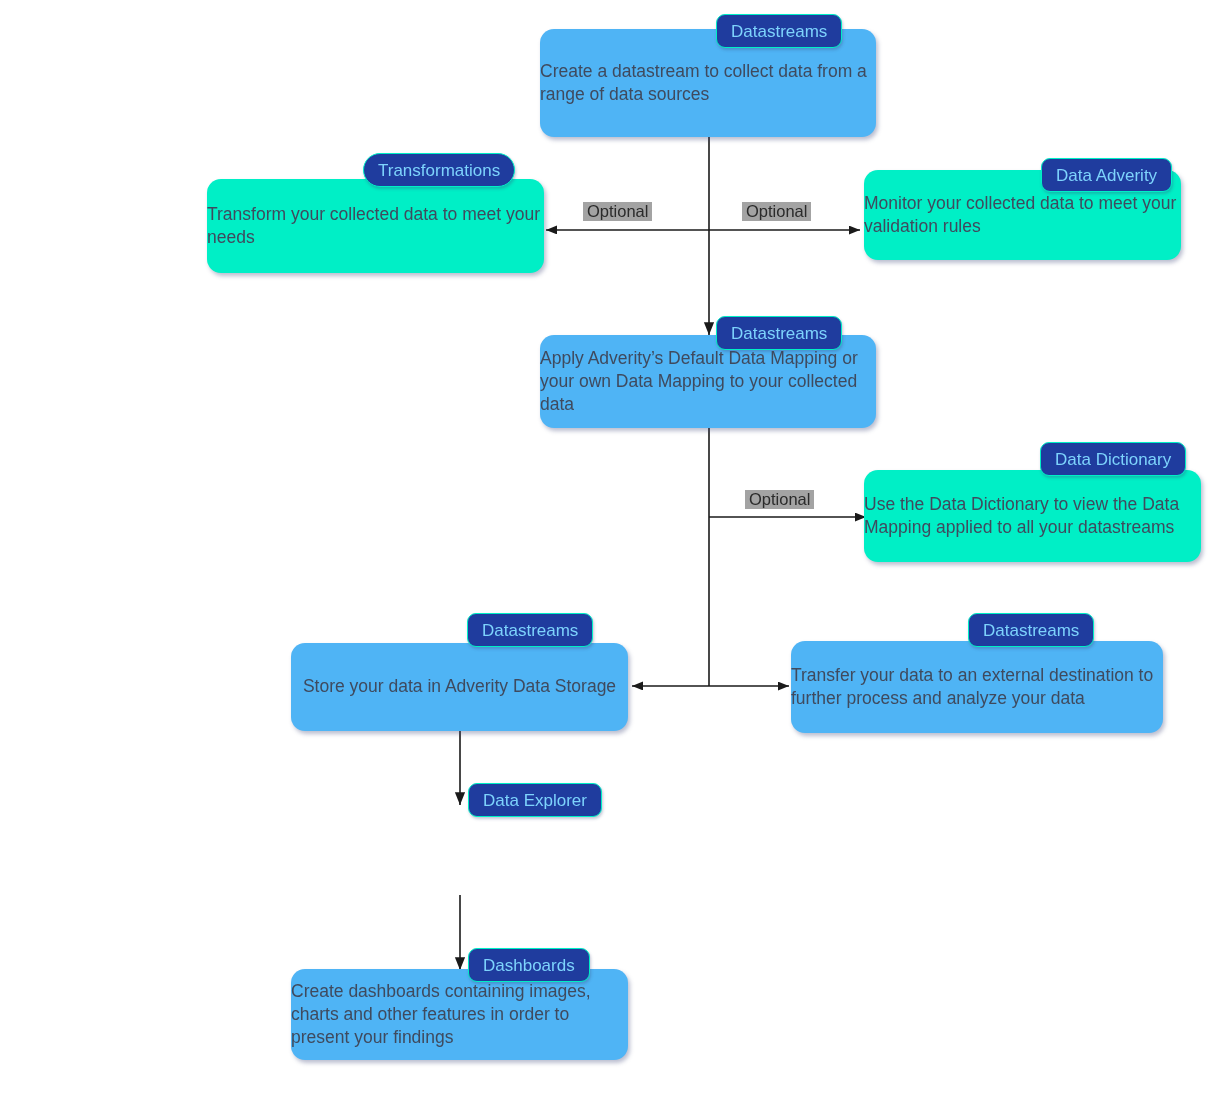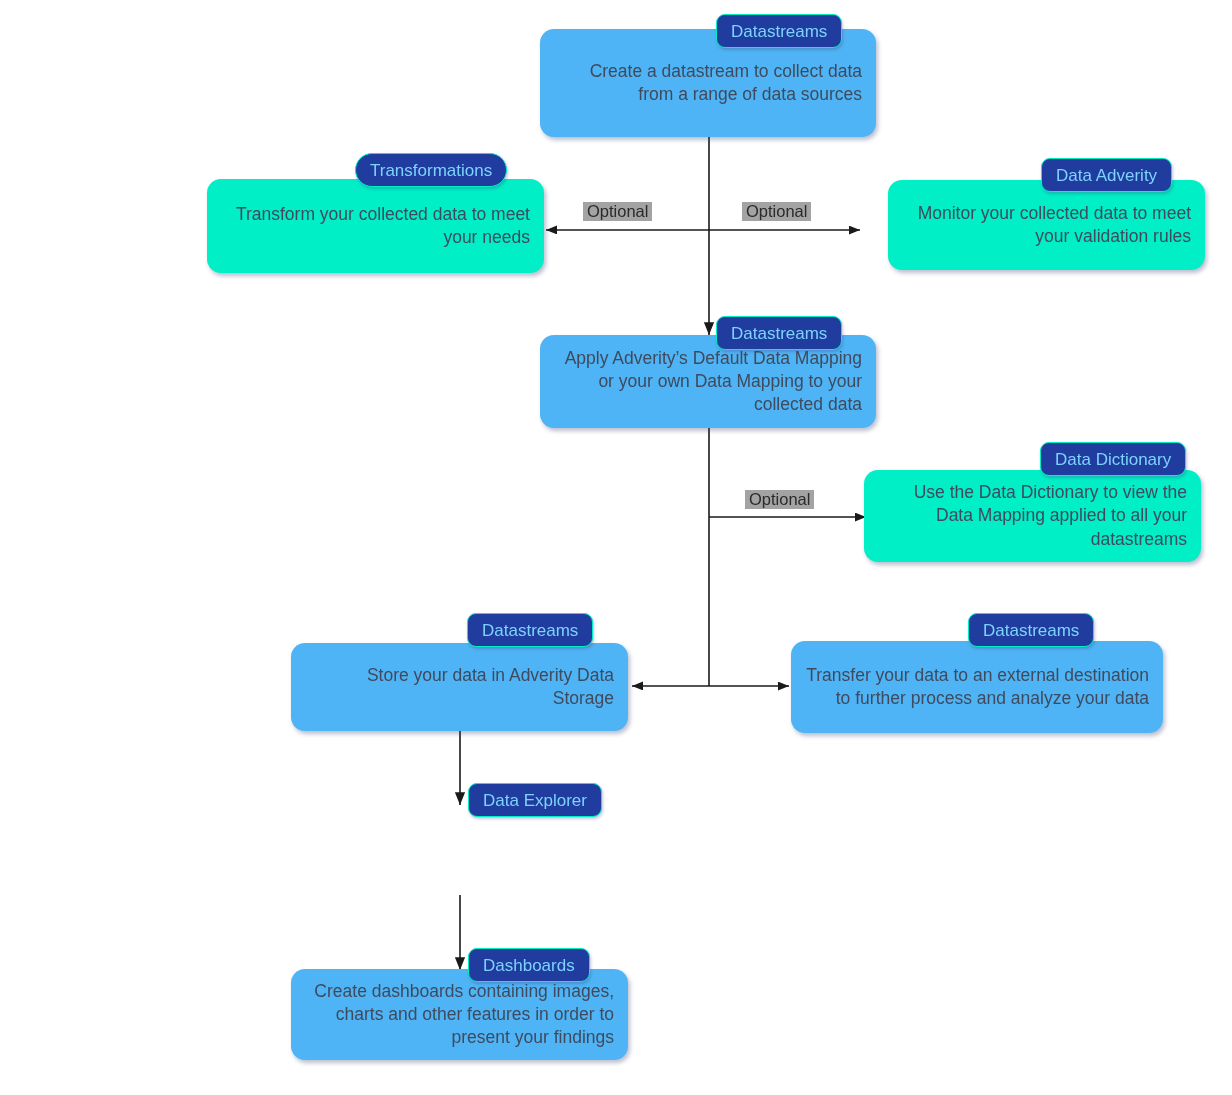--- a/index.html
+++ b/index.html
@@ -30,25 +30,25 @@
   }
   .node-body {
     position: absolute;
     left: 0;
     top: 0;
     box-sizing: border-box;
     border-radius: 14px;
     display: flex;
     align-items: center;
     justify-content: center;
-    text-align: right;
+    text-align: left;
     color: #3f4a5e;
     font-size: 17.5px;
     line-height: 1.32;
-    padding: 10px 14px;
+    padding: 10px 0;
     box-shadow: 2px 3px 4px rgba(60, 70, 120, 0.35);
   }
   .node-body.blue {
     background: #4fb4f5;
   }
   .node-body.green {
     background: #00efc6;
   }
   .node-tab {
     position: absolute;
@@ -113,27 +113,27 @@
     </div>
     <div class="node-tab" style="left:176px; top:5px;">
       <span>Datastreams</span>
     </div>
   </div>
 
   <div class="node" style="left:207px; top:153px; width:348px; height:120px;">
     <div class="node-body green" style="top:26px; width:337px; height:94px;">
       <span>Transform your collected data to meet your needs</span>
     </div>
-    <div class="node-tab" style="left:148px; top:0px;border-radius:17px;">
+    <div class="node-tab" style="left:156px; top:0px;border-radius:17px;">
       <span>Transformations</span>
     </div>
   </div>
 
   <div class="node" style="left:864px; top:158px; width:361px; height:118px;">
-    <div class="node-body green" style="top:22px; width:317px; height:90px;margin-left:24px;">
+    <div class="node-body green" style="top:12px; width:317px; height:90px;">
       <span>Monitor your collected data to meet your validation rules</span>
     </div>
     <div class="node-tab" style="left:177px; top:0px;">
       <span>Data Adverity</span>
     </div>
   </div>
 
   <div class="node" style="left:540px; top:316px; width:360px; height:112px;">
     <div class="node-body blue" style="top:19px; width:336px; height:93px;">
       <span>Apply Adverity’s Default Data Mapping or your own Data Mapping to your collected data</span>

